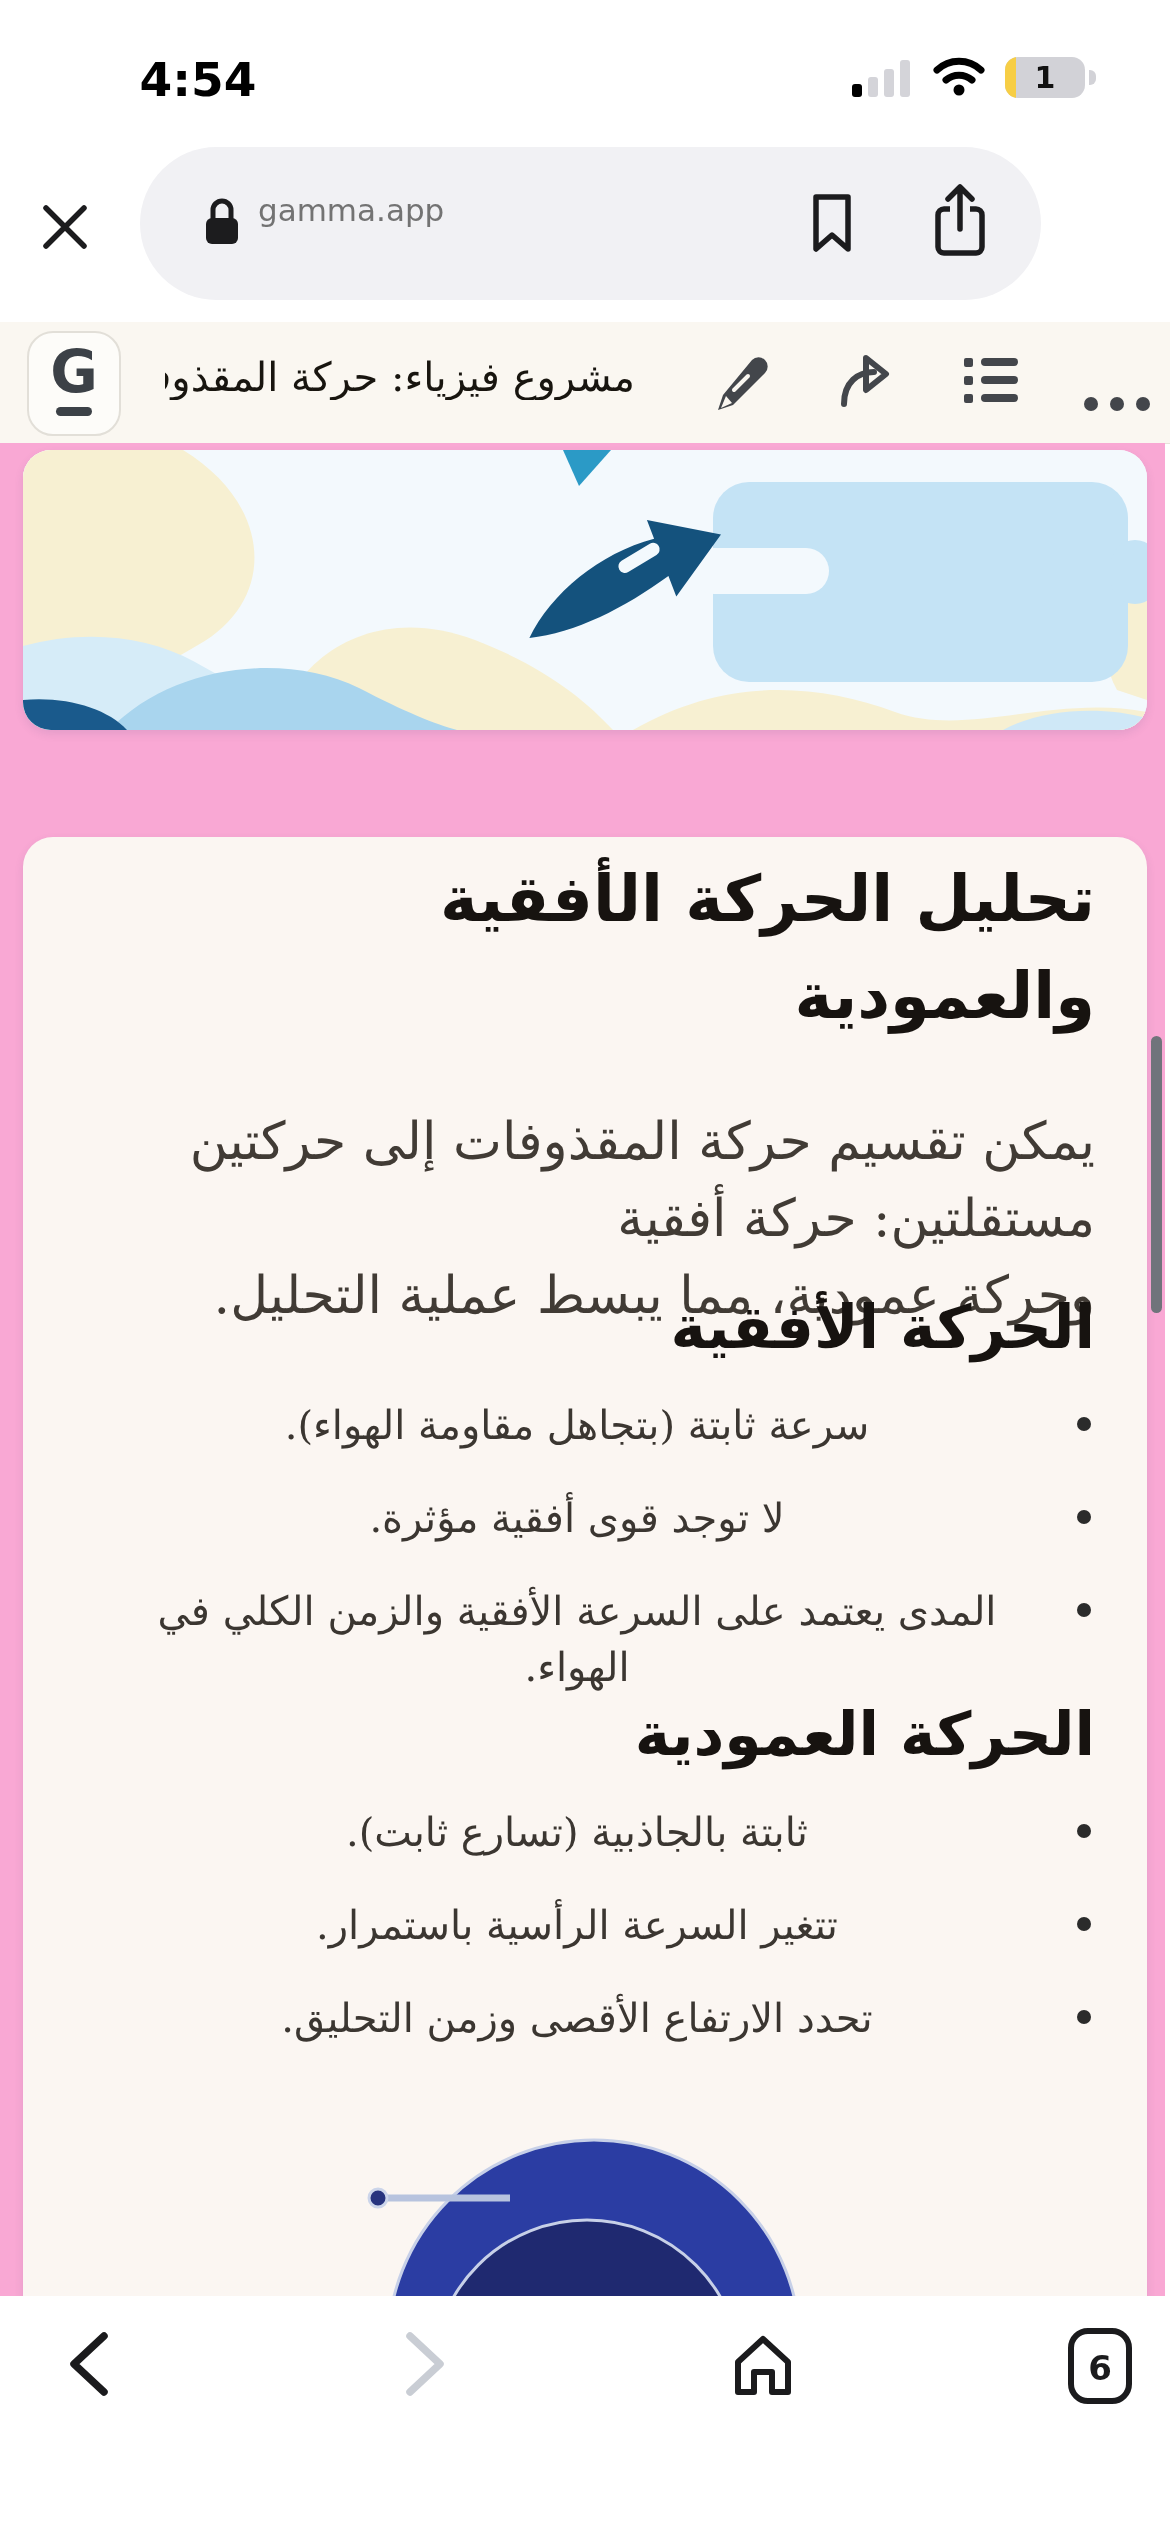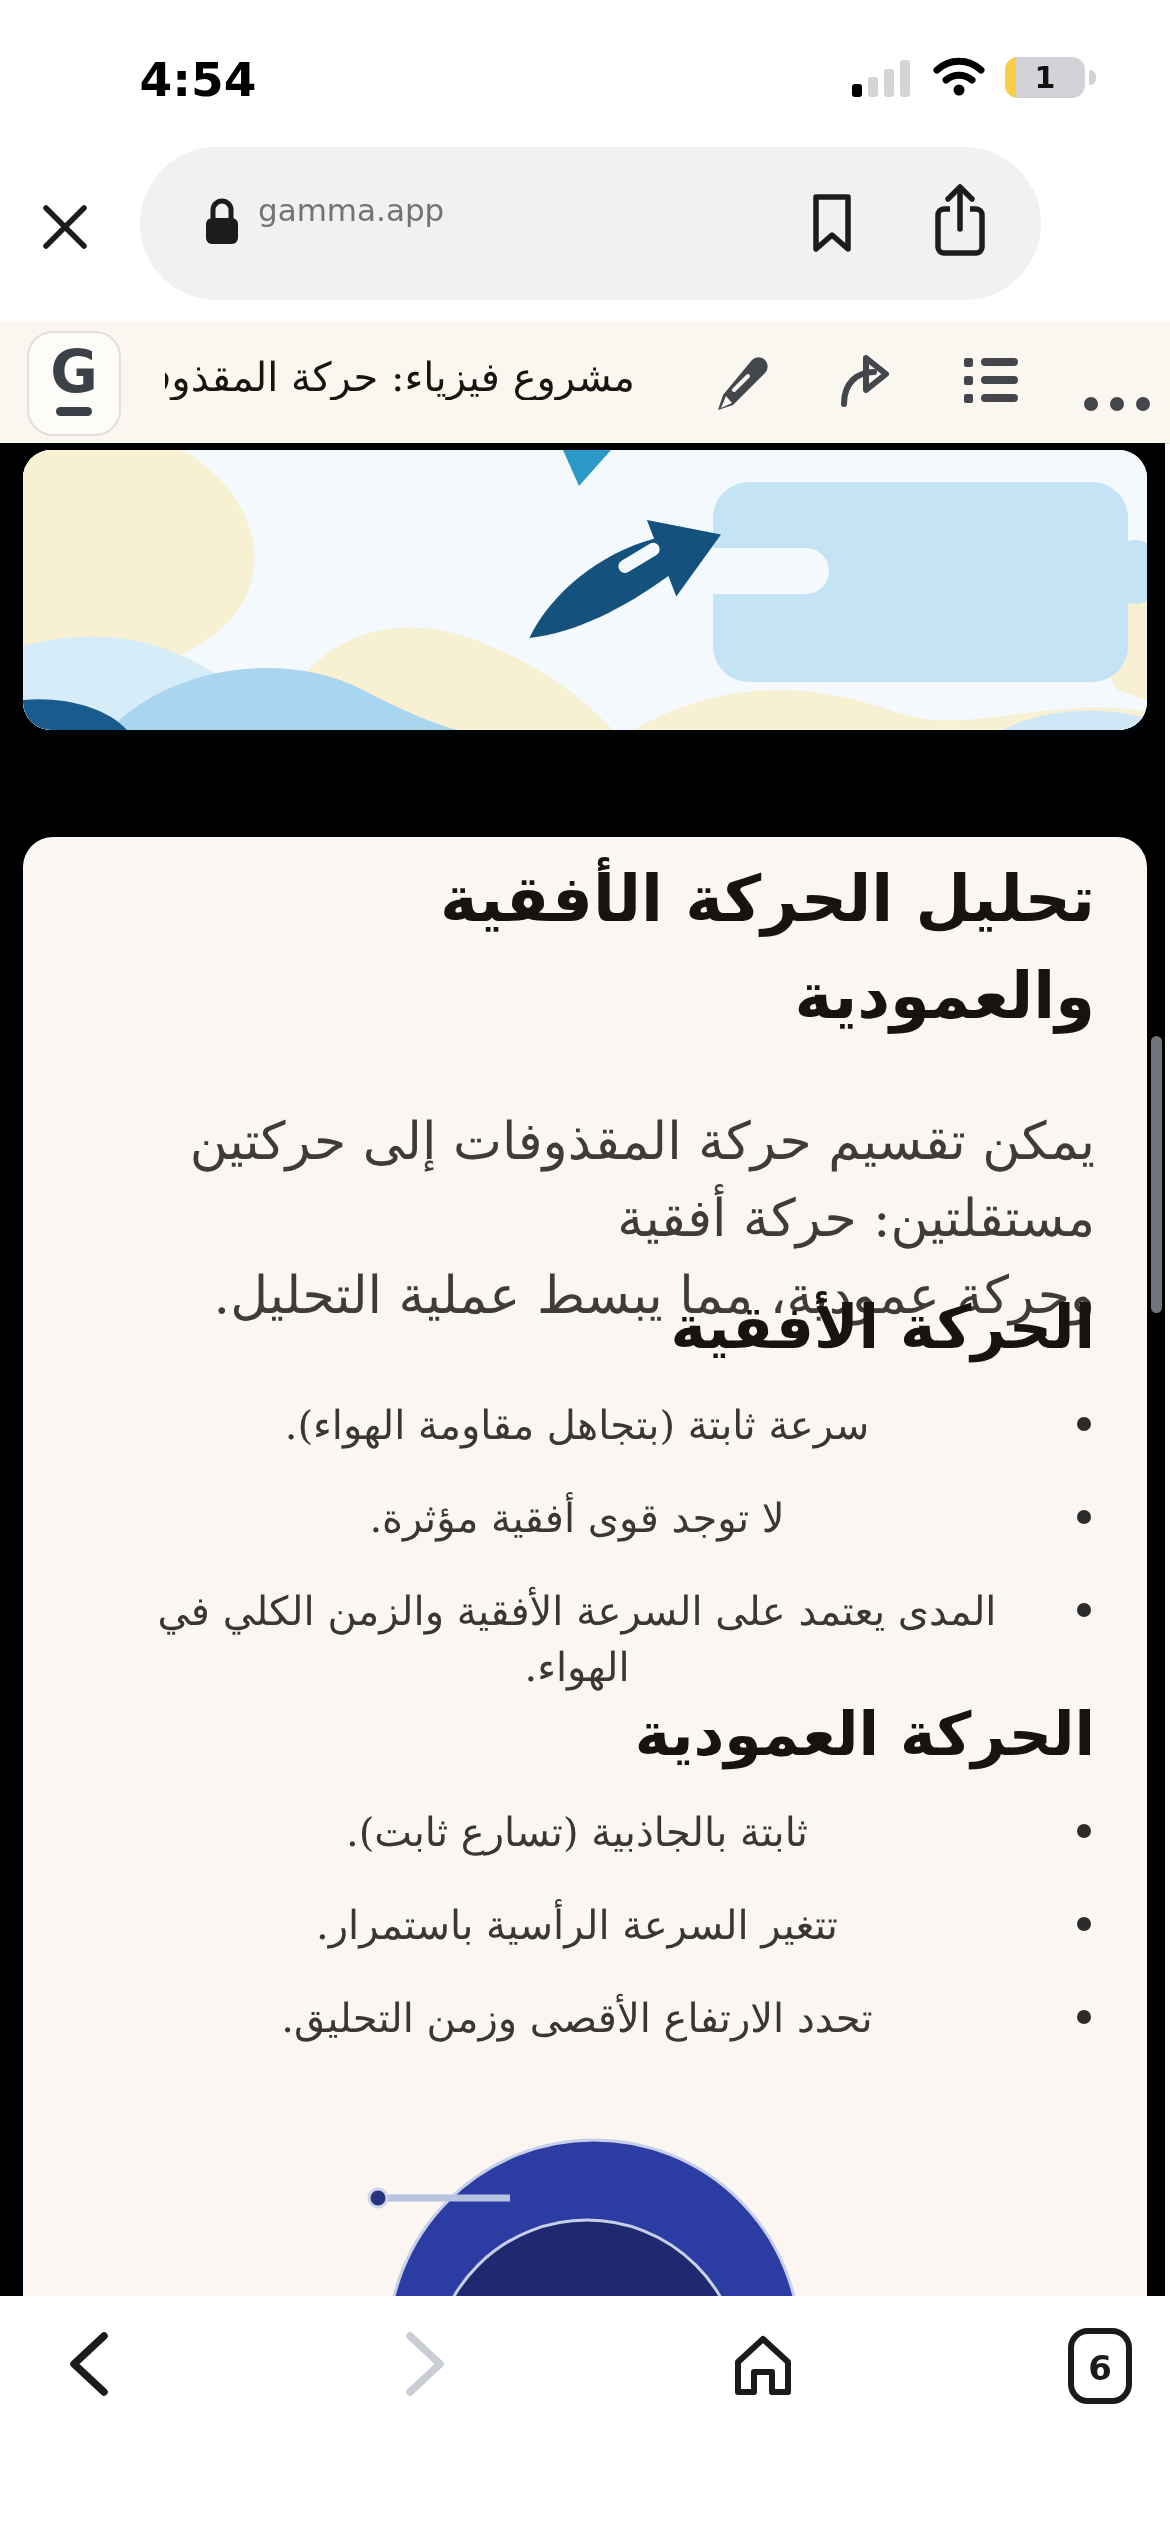--- a/index.html
+++ b/index.html
@@ -39,21 +39,21 @@
   .g-logo{left:27px;top:9px;width:90px;height:101px;background:#fdfcf9;border:2px solid #e2dfd8;border-radius:26px;text-align:center;}
   .g-glyph{font-size:58px;font-weight:bold;color:#3c4147;line-height:66px;display:block;margin-top:6px;}
   .g-dash{display:block;width:36px;height:9px;border-radius:5px;background:#3c4147;margin:2px auto 0;}
   .gamma-title{left:165px;top:32px;width:470px;font-size:40px;color:#18150f;direction:rtl;text-align:left;white-space:nowrap;overflow:hidden;
                font-family:"DejaVu Serif",serif;}
   .ga-ic{top:30px;}
   .more-gamma{left:1084px;top:75px;}
   .more-gamma i{background:#43464b;width:14px;height:14px;}
 
   
-  .page-area{left:0;top:443px;width:1165px;height:1853px;background:#000000;overflow:hidden;}
+  .page-area{left:0;top:443px;width:1165px;height:1853px;background:#f9a8d4;overflow:hidden;}
 
   .cover-card{left:23px;top:7px;width:1124px;height:280px;border-radius:28px;overflow:hidden;
               box-shadow:0 4px 10px rgba(40,60,110,.10);background:#f3f9fd;}
 
   .slide-card{left:23px;top:394px;width:1124px;height:1600px;border-radius:30px;background:#fbf6f2;
               box-shadow:0 4px 10px rgba(40,60,110,.10);}
 
   .slide-title{right:52px;top:14px;left:60px;direction:rtl;text-align:right;color:#171310;
                font-size:64px;font-weight:bold;line-height:97px;letter-spacing:-1px;}
   .slide-intro{right:52px;top:266px;left:80px;direction:rtl;text-align:right;color:#413b35;

